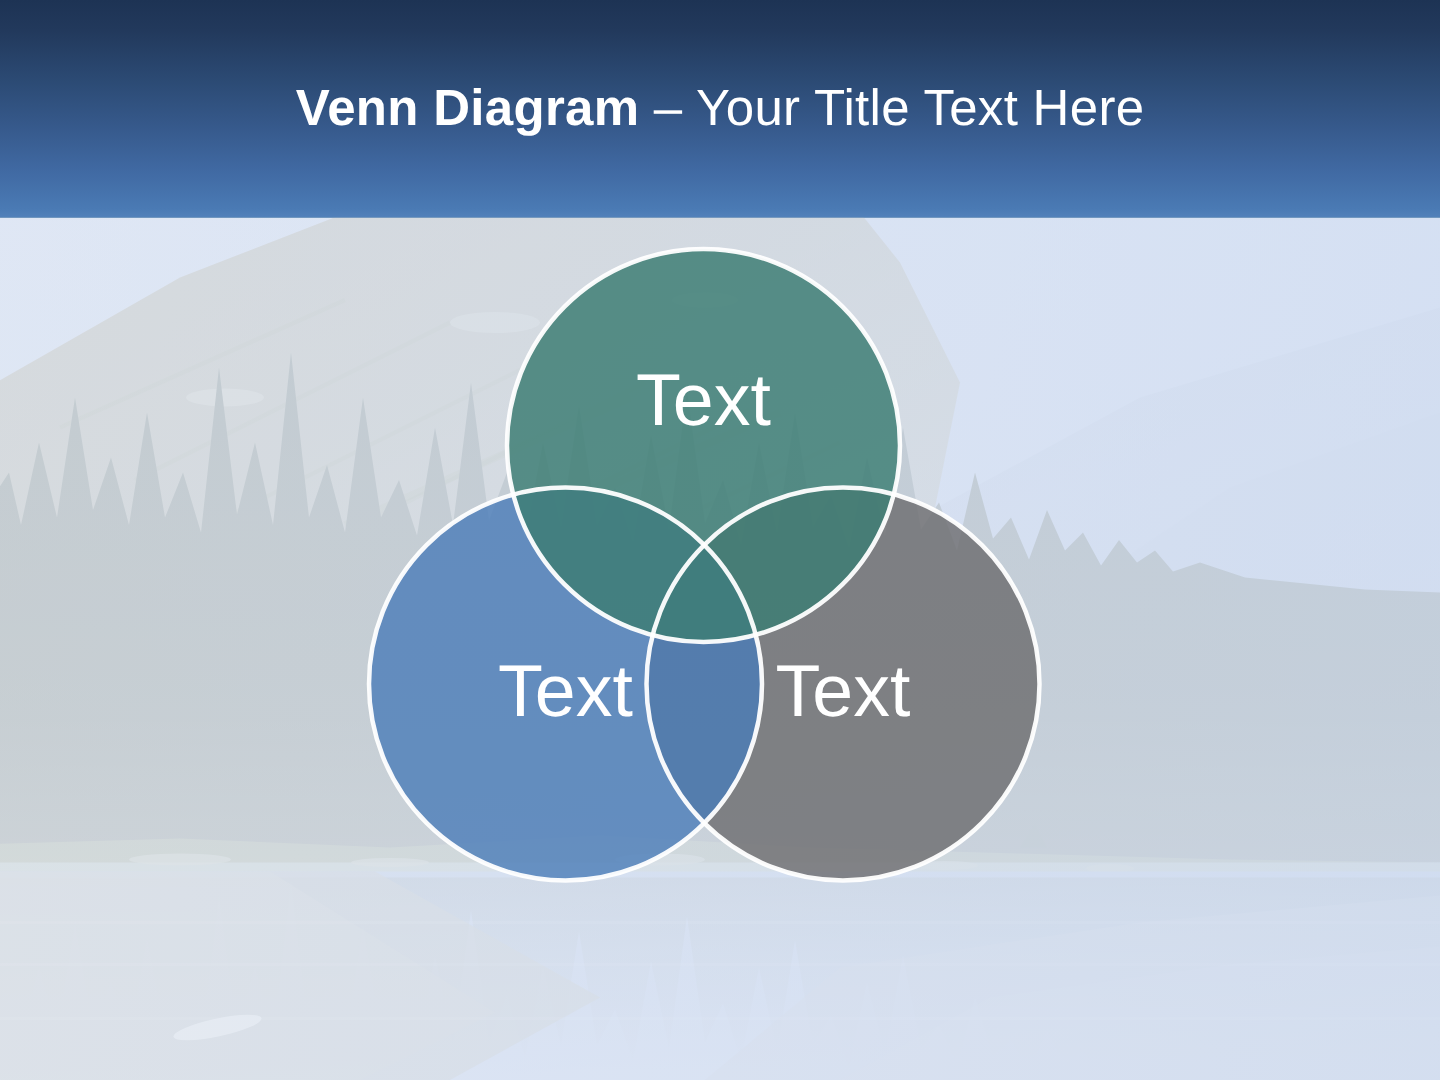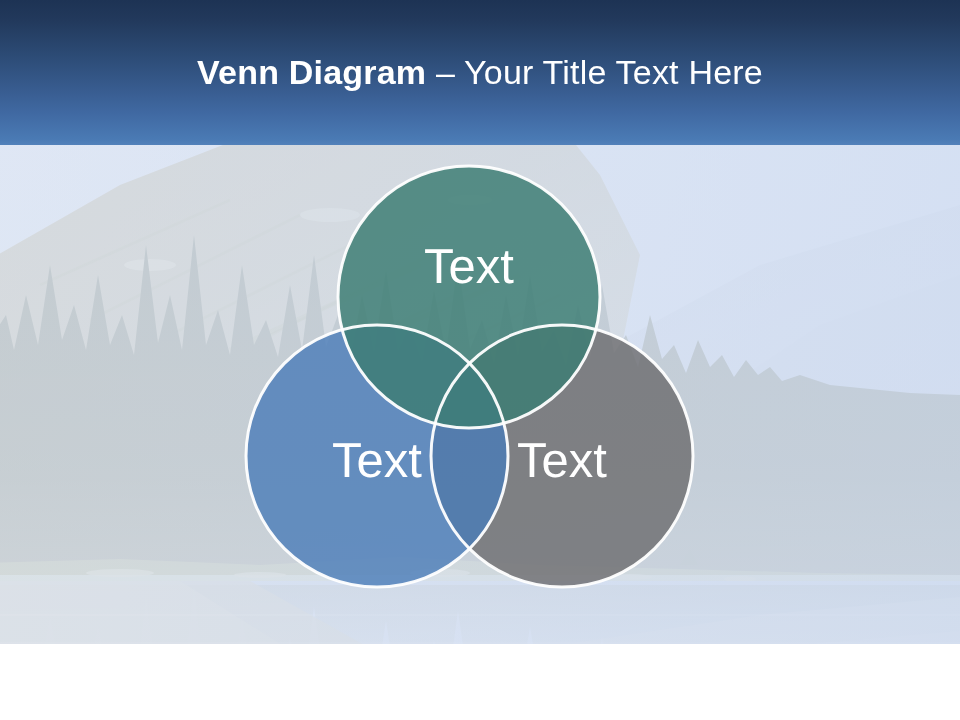--- a/index.html
+++ b/index.html
@@ -8,21 +8,21 @@
     padding: 0;
     background: #ffffff;
   }
   body {
     font-family: "Liberation Sans", sans-serif;
   }
 
   #slide {
     position: relative;
     width: 960px;
-    height: 644px;
+    height: 720px;
     overflow: hidden;
     background: #0c4a6e;
   }
 
   
   .photo-area {
     position: absolute;
     left: 0;
     top: 145px;
     width: 960px;

